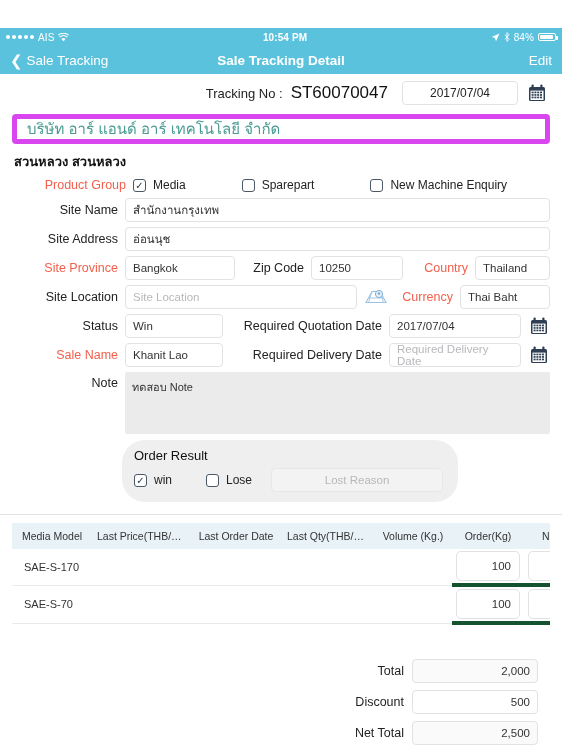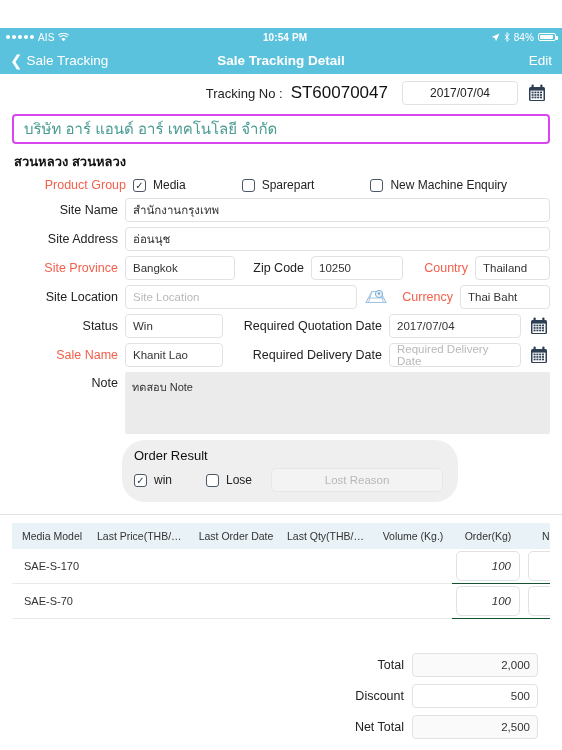--- a/index.html
+++ b/index.html
@@ -56,21 +56,21 @@
   .inp.ph { color: #b8b8bc; }
   .inp.right { justify-content: flex-end; }
   .inp.flat { background: #fafafa; }
 
   .date-inp { width: 116px; justify-content: center; font-size: 12px; color:#222; }
 
   .cal-ico { width: 22px; height: 22px; flex: 0 0 22px; }
 
   .co-name {
     margin-top: 2px;
-    border: 2px solid #d946ef; border-radius: 4px; background: #fff;
+    border: 5px solid #d946ef; border-radius: 4px; background: #fff;
     height: 30px; display: flex; align-items: center; padding: 0 10px;
     color: #4A9C93; font-size: 15px;
   }
   .branch { font-size: 13px; color: #111; font-weight: bold; padding: 7px 2px 6px 2px; }
 
   .lbl { font-size: 12.5px; color: #222; text-align: right; }
   .lbl.req { color: #F2604C; }
 
   .fieldrow { display: flex; align-items: center; gap: 7px; margin-bottom: 5px; }
 
@@ -110,21 +110,21 @@
     padding: 7px 5px; text-align: center; white-space: nowrap; overflow: hidden;
     text-overflow: ellipsis;
   }
   .tbl td { padding: 6px 5px; font-size: 11px; color: #333; border-bottom: 1px solid #eaeaec; height: 33px;}
   .tbl td.model { padding-left: 12px; }
   .cell-inp {
     border: 1px solid #e2e2e4; border-radius: 5px; background: #fff;
     height: 30px; display: flex; align-items: center; justify-content: flex-end;
     padding: 0 8px; font-size: 11.5px; color: #333;
   }
-  .tbl td.boxcell { border-bottom: 1px solid #14532d; padding: 2px 4px; font-style: italic; }
+  .tbl td.boxcell { border-bottom: 4px solid #14532d; padding: 2px 4px; }
 
   
   .totals { margin-top: 34px; }
   .trow { display: flex; align-items: center; justify-content: flex-end; gap: 8px; margin-bottom: 7px; padding-right: 12px;}
   .trow .lbl { width: 70px; }
   .tinp { width: 126px; }
 </style>
 </head>
 <body>
 

